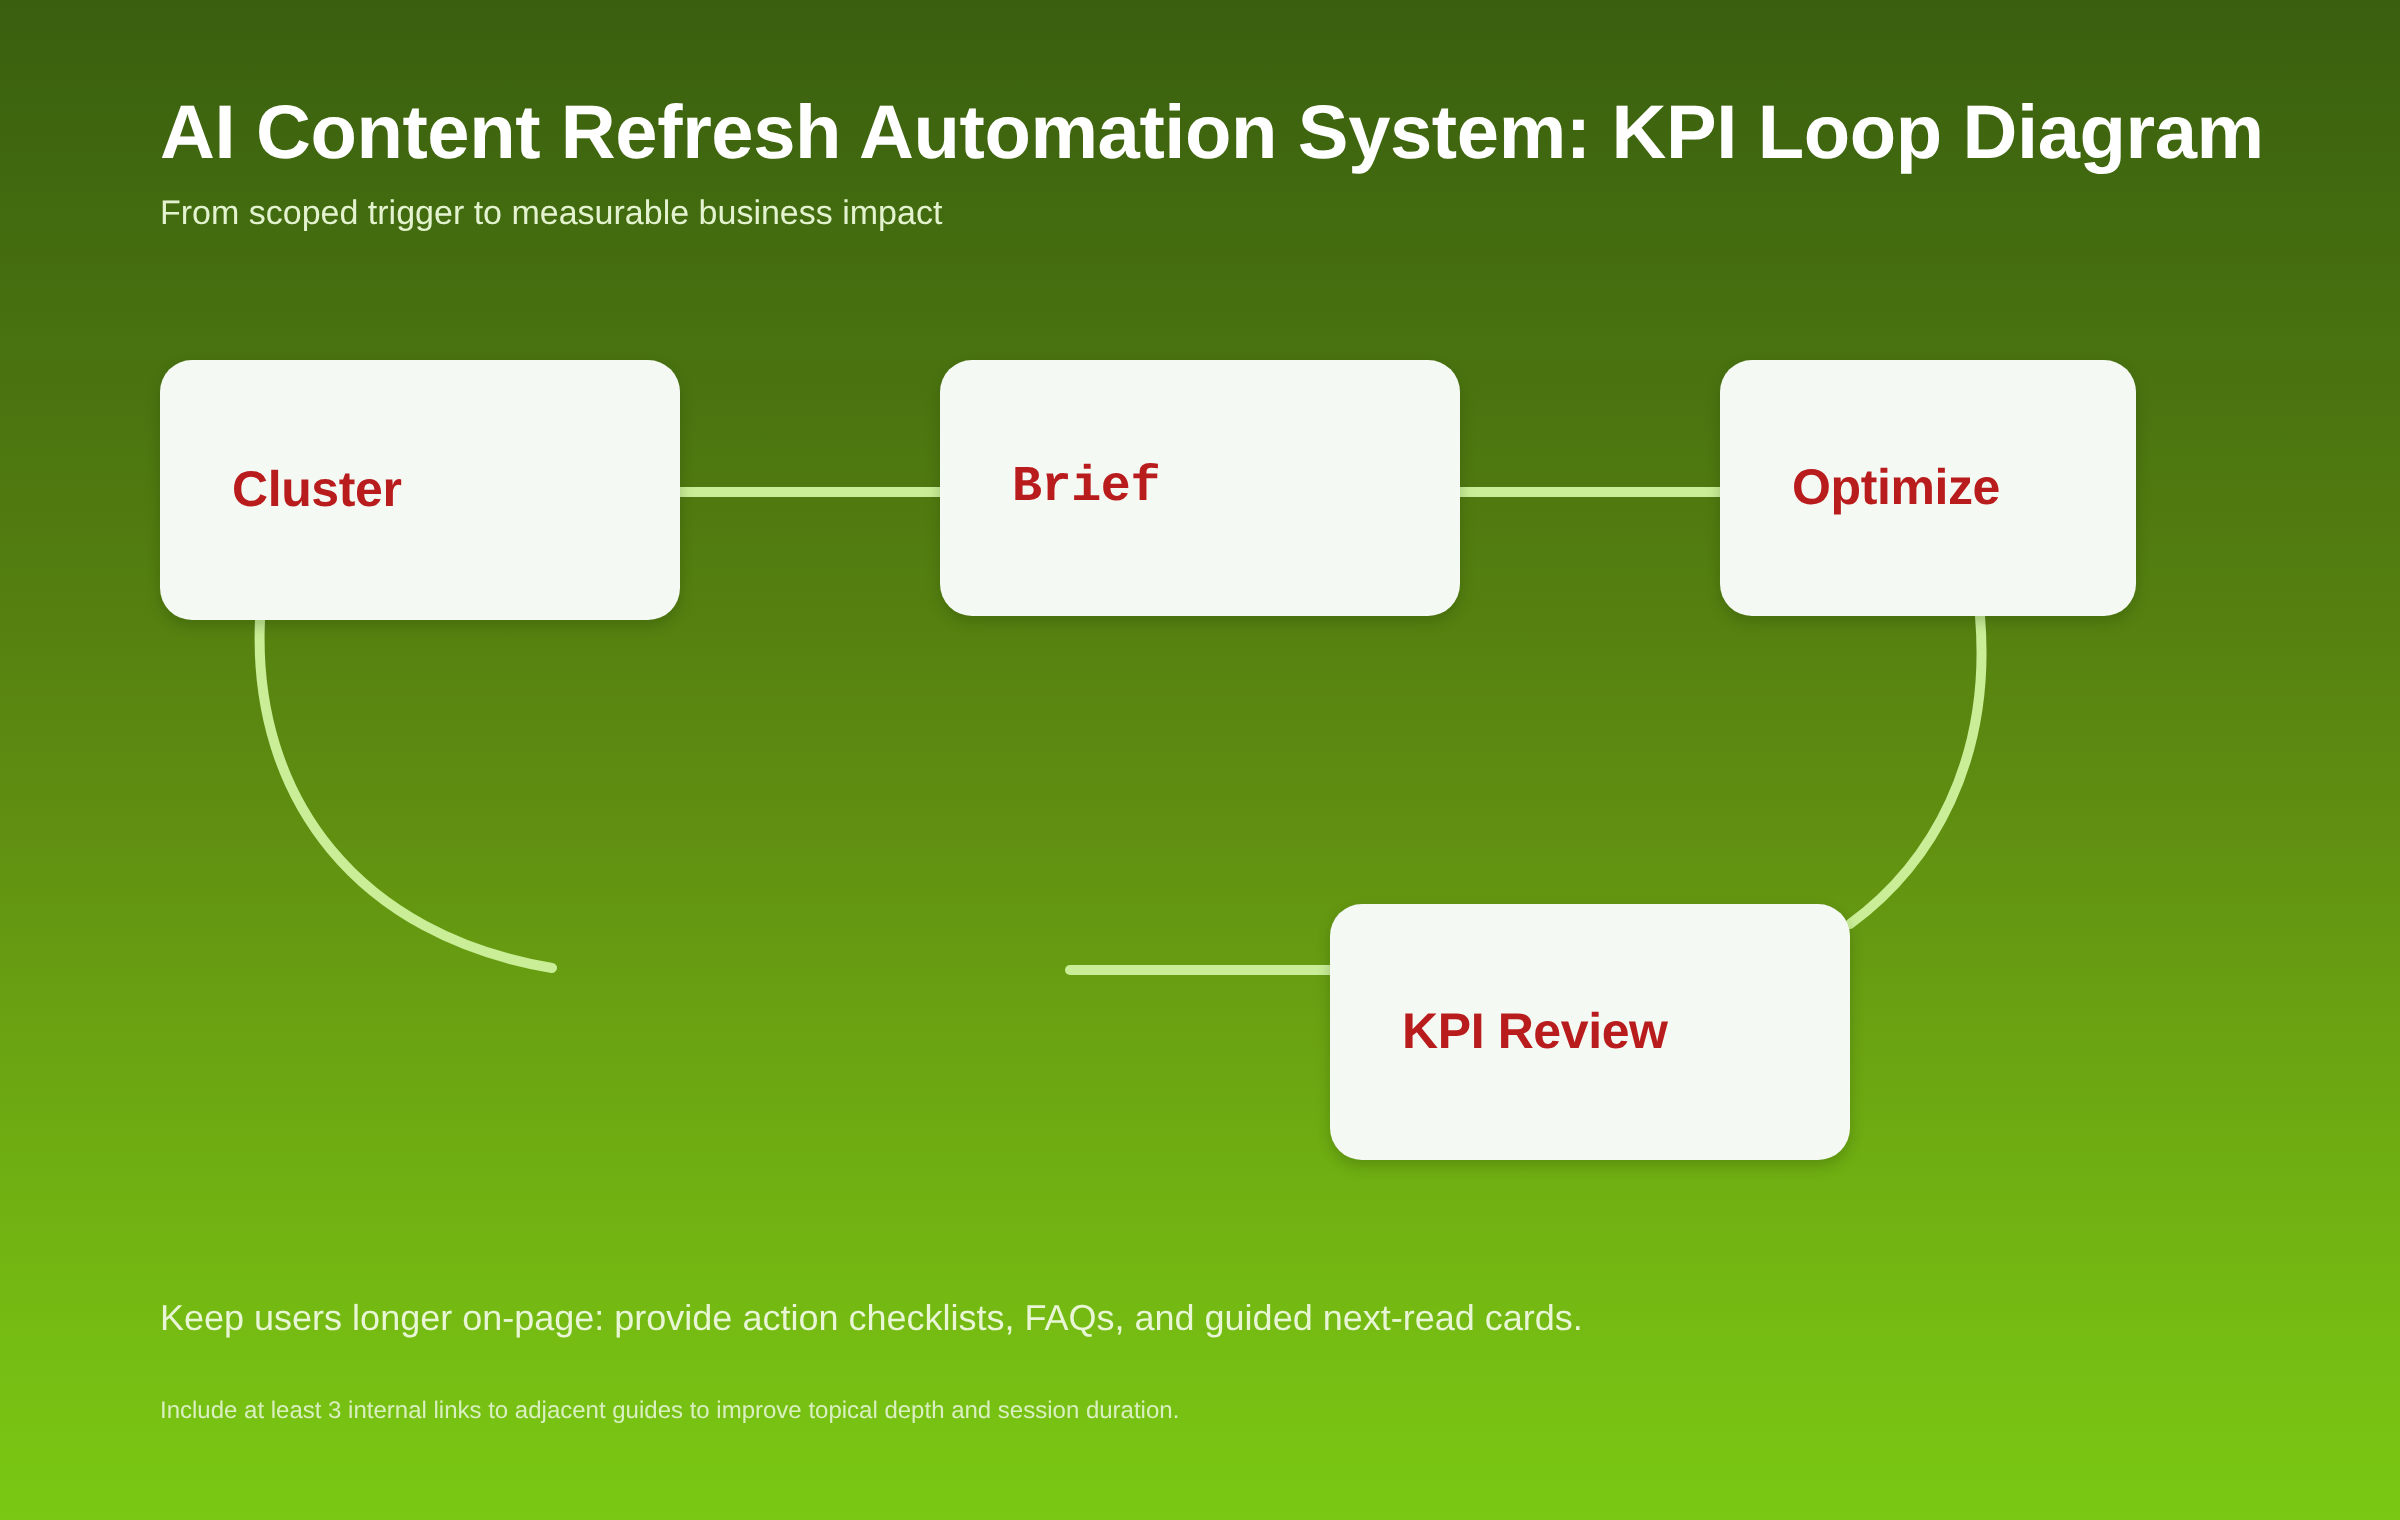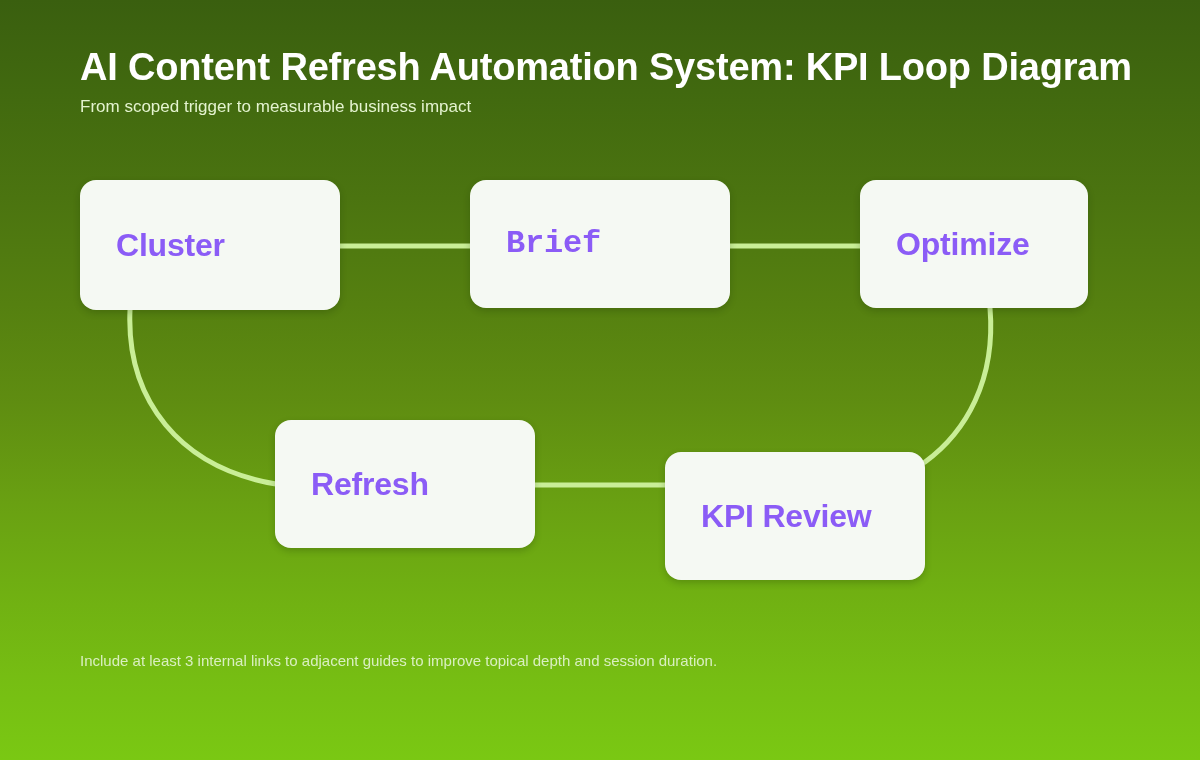--- a/index.html
+++ b/index.html
@@ -72,52 +72,52 @@
     position: absolute;
     background: #f5f9f3;
     border-radius: 16px;
     box-shadow: 0 3px 7px rgba(20, 40, 5, 0.22);
     display: flex;
     align-items: center;
     box-sizing: border-box;
     padding-left: 36px;
   }
   .node-label {
-    font-size: 32px;
+    font-size: 25px;
     font-weight: bold;
-    color: #8b5cf6;
+    color: #b91c1c;
     letter-spacing: -0.2px;
     line-height: 28px;
     white-space: nowrap;
   }
 
   .node-cluster    { left: 80px;  top: 180px; width: 260px; height: 130px; }
   .node-brief      { left: 470px; top: 180px; width: 260px; height: 128px; font-family: Liberation Mono, monospace; }
-  .node-optimize   { left: 860px; top: 180px; width: 228px; height: 128px; }
+  .node-optimize   { left: 860px; top: 180px; width: 208px; height: 128px; }
   .node-refresh    { left: 275px; top: 420px; width: 260px; height: 128px; }
   .node-kpi-review { left: 665px; top: 420px; width: 260px; height: 128px; margin-top: 32px; }
 
   
   .footer {
     position: absolute;
     left: 80px;
     top: 644px;
     width: 1040px;
   }
   .footer-line-primary {
     font-size: 18px;
     color: #e8f6d5;
     line-height: 30px;
     white-space: nowrap;
   }
   .footer-line-secondary {
-    font-size: 15px;
+    font-size: 12px;
     color: #d9efc0;
     line-height: 30px;
-    margin-top: 2px;
+    margin-top: 16px;
     white-space: nowrap;
   }
 </style>
 </head>
 <body>
 
 <div id="canvas">
 
   <div class="header">
     <div class="title">AI Content Refresh Automation System: KPI Loop Diagram</div>
@@ -137,25 +137,23 @@
   </div>
 
   <div class="node node-brief">
     <span class="node-label">Brief</span>
   </div>
 
   <div class="node node-optimize">
     <span class="node-label">Optimize</span>
   </div>
 
-  <div class="node node-refresh">
-    <span class="node-label">Refresh</span>
-  </div>
 
   <div class="node node-kpi-review">
     <span class="node-label">KPI Review</span>
   </div>
 
   <div class="footer">
+    <div class="footer-line-primary">Keep users longer on-page: provide action checklists, FAQs, and guided next-read cards.</div>
     <div class="footer-line-secondary">Include at least 3 internal links to adjacent guides to improve topical depth and session duration.</div>
   </div>
 
 </div>
 
 </body></html>

